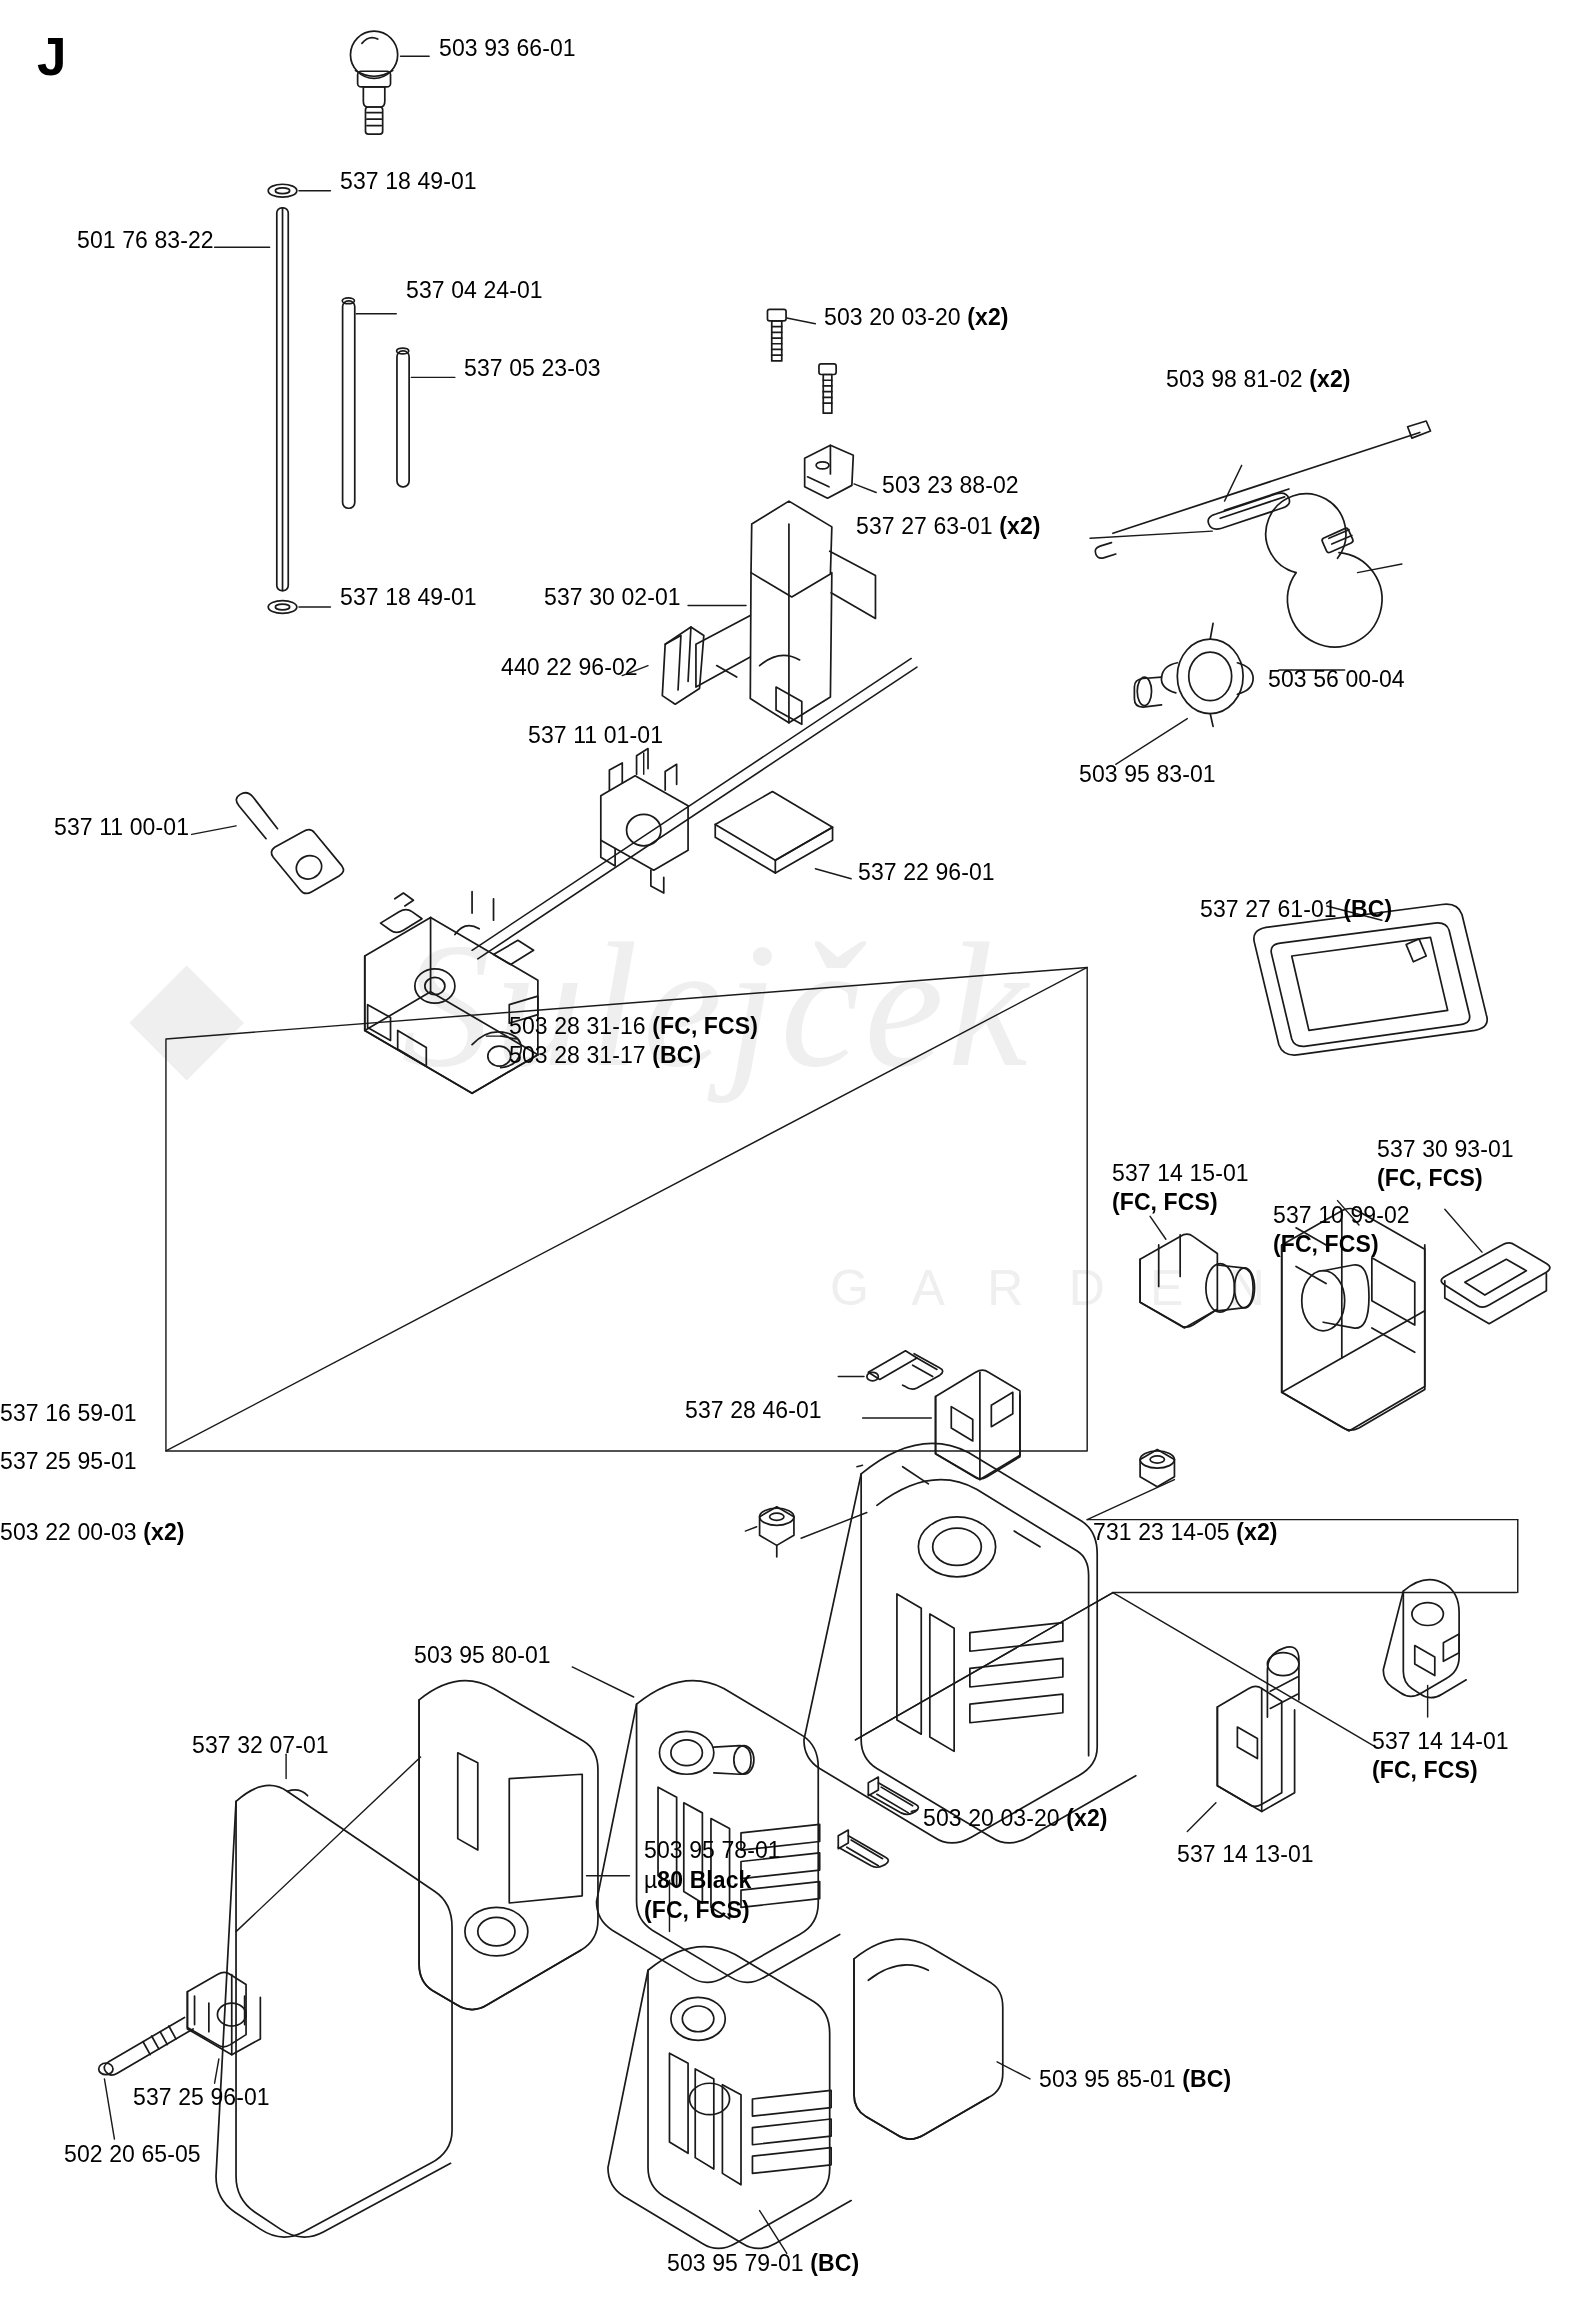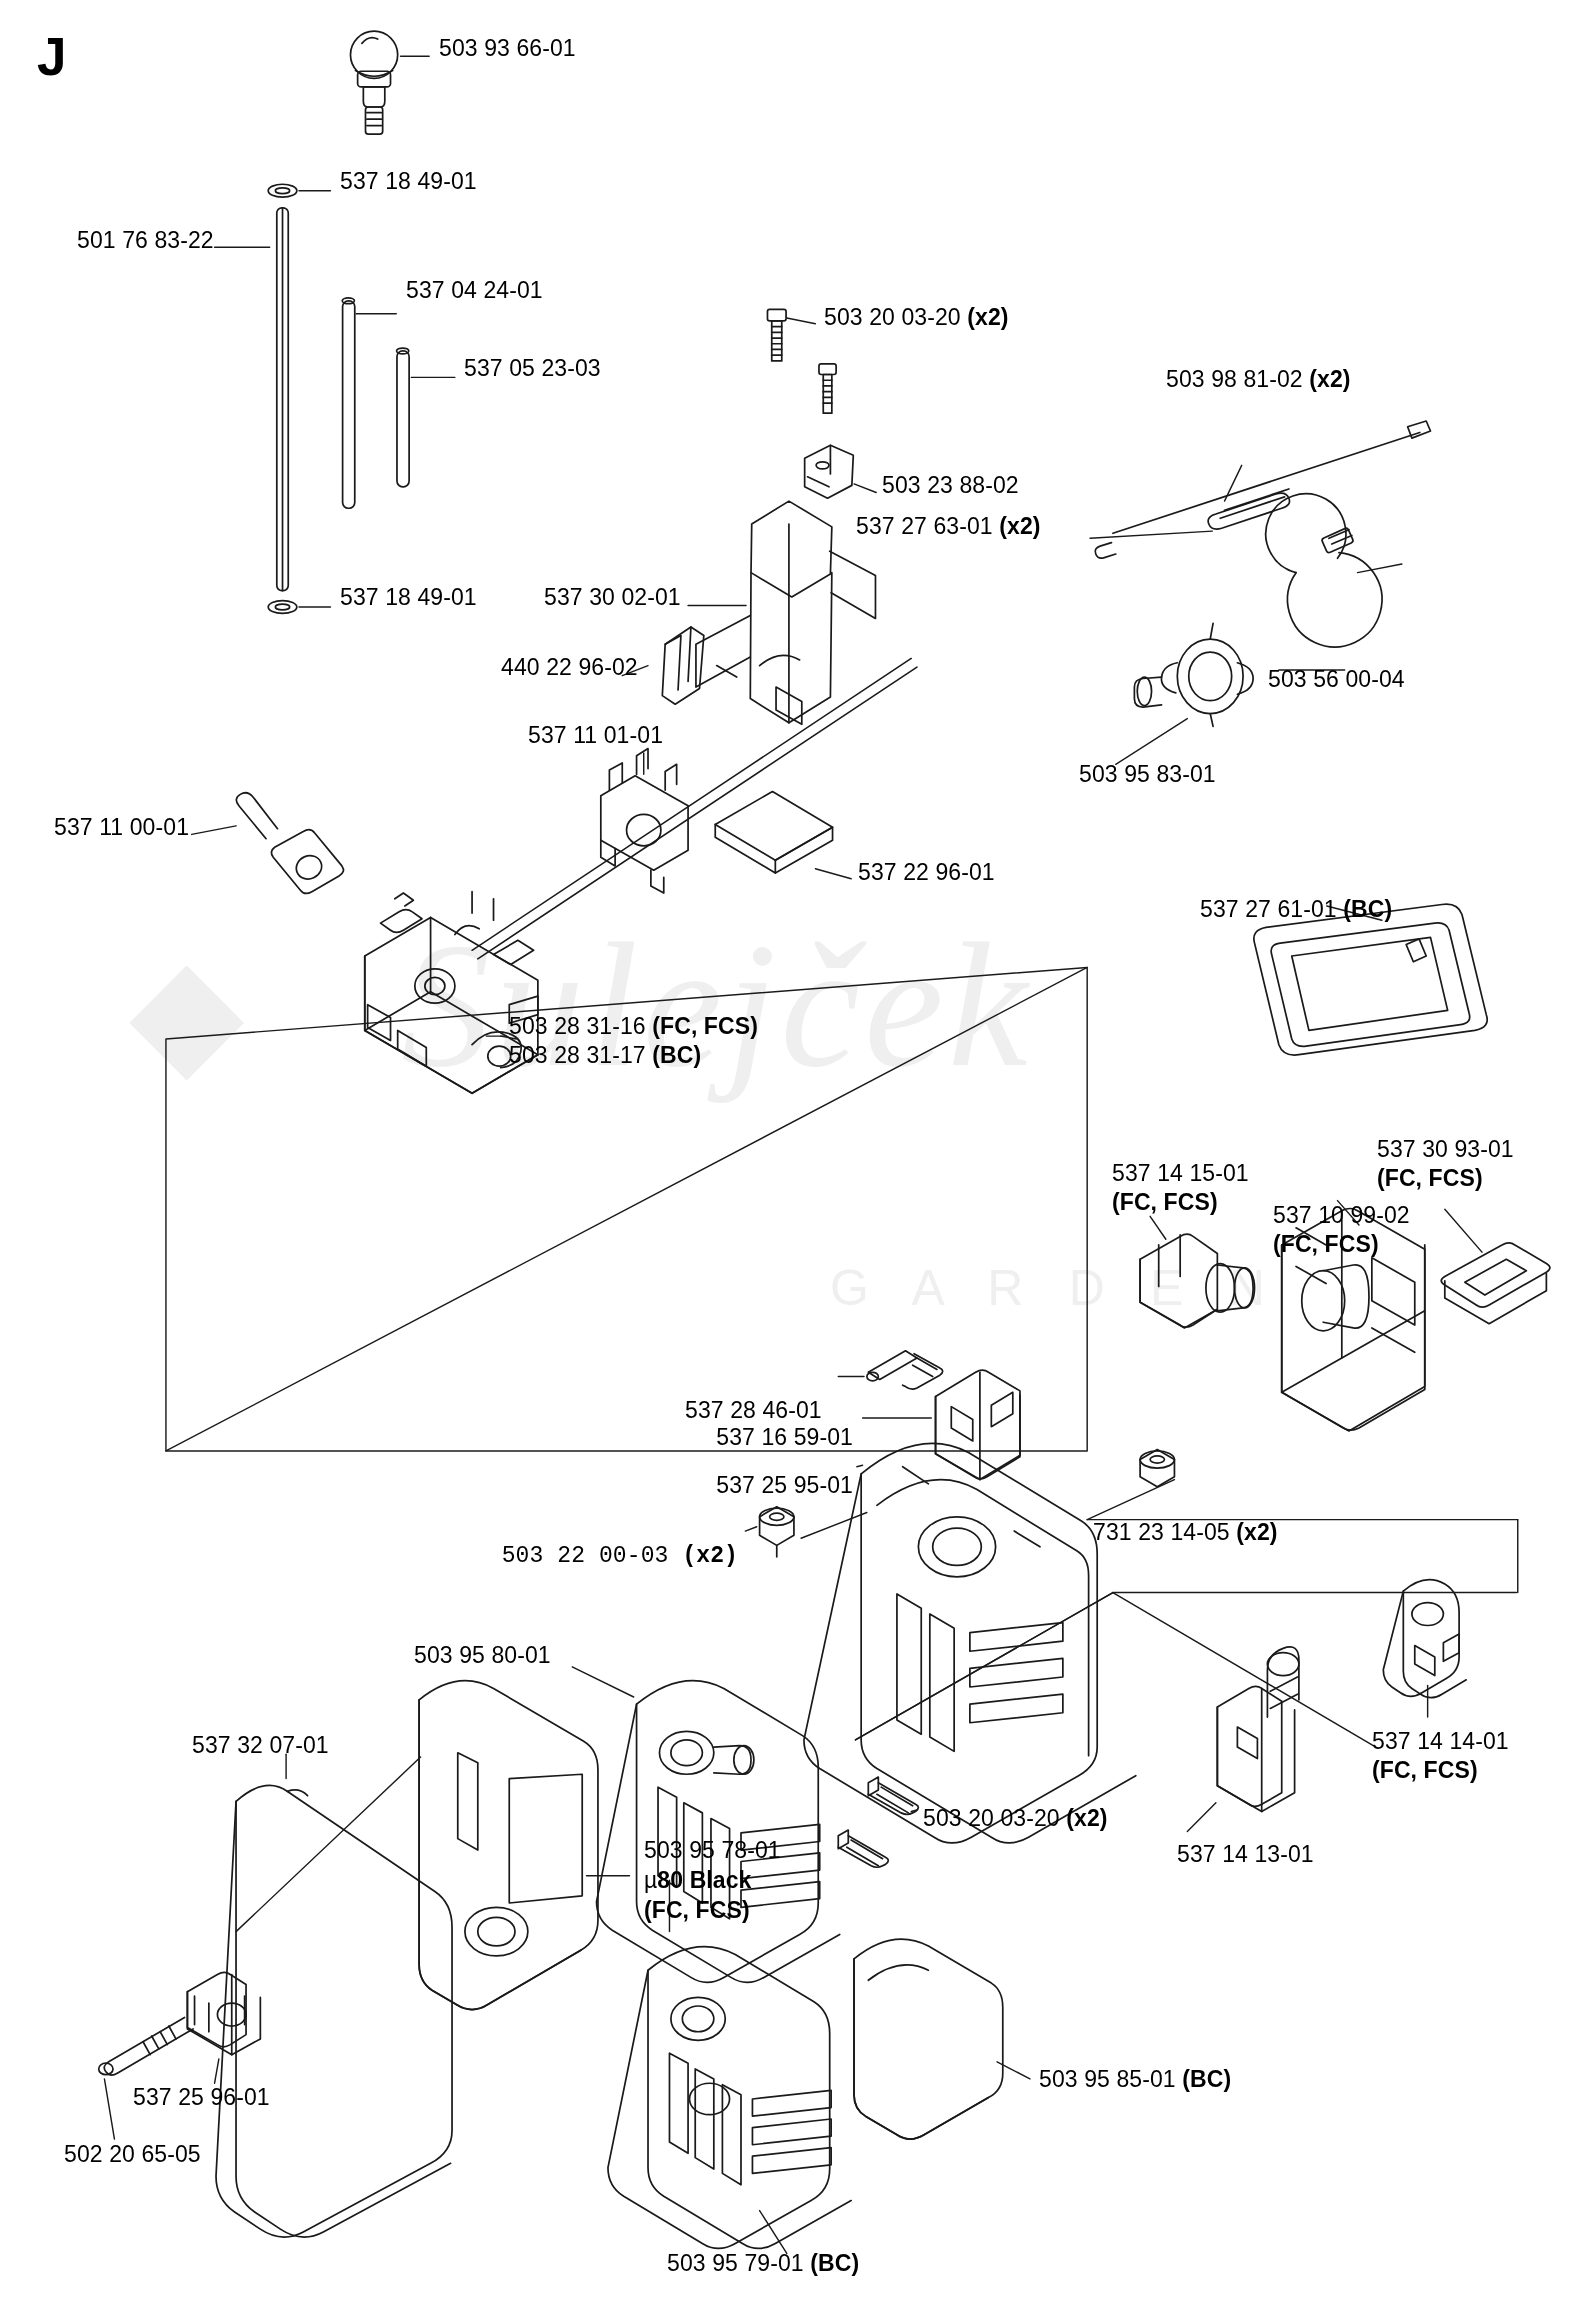--- a/index.html
+++ b/index.html
@@ -1,20 +1,20 @@
 <!DOCTYPE html>
 <html style="font-size:11.4px"><head>
 <meta charset="utf-8">
 <style>
   html,body{margin:0;padding:0;background:#ffffff;}
   body{width:1590px;height:2319px;position:relative;font-family:"Liberation Sans",sans-serif;overflow:hidden;}
   #sheet{position:absolute;left:0;top:0;width:1590px;height:2319px;}
   .lbl{position:absolute;font-size:23px;color:#000;white-space:nowrap;line-height:1.26;letter-spacing:0.1px;}
   .lbl b{font-weight:bold;}
-  .lbl.r{text-align:right;margin-top:24px;}
+  .lbl.r{}
   .section-letter{position:absolute;left:37px;top:26px;font-size:53px;font-weight:bold;font-family:"Liberation Sans",sans-serif;color:#000;}
   svg.art{position:absolute;left:0;top:0;width:1590px;height:2319px;}
   .wm{position:absolute;color:#efefef;font-family:"Liberation Serif",serif;font-style:italic;pointer-events:none;user-select:none;}
   .wm1{left:401px;top:901px;font-size:179px;letter-spacing:4.3px;}
   .wm2{left:830px;top:1259px;font-size:50px;letter-spacing:15.7px;font-style:normal;font-family:"Liberation Sans",sans-serif;}
   .wm3{left:129px;top:923px;font-size:150px;font-style:normal;font-family:"Liberation Sans",sans-serif;}
 </style>
 </head>
 <body>
 
@@ -417,21 +417,21 @@
       <div class="lbl" style="top: 1041px; left: 509px;">503 28 31-17 <b>(BC)</b></div>
       <div class="lbl" style="top: 1135px; left: 1377px;">537 30 93-01</div>
       <div class="lbl" style="top: 1164px; left: 1377px;"><b>(FC, FCS)</b></div>
       <div class="lbl" style="top: 1159px; left: 1112px;">537 14 15-01</div>
       <div class="lbl" style="top: 1188px; left: 1112px;"><b>(FC, FCS)</b></div>
       <div class="lbl" style="top: 1201px; left: 1273px;">537 10 99-02</div>
       <div class="lbl" style="top: 1230px; left: 1273px;"><b>(FC, FCS)</b></div>
       <div class="lbl" style="top: 1352px; left: 685px; margin-top: 44px;">537 28 46-01</div>
       <div class="lbl r" style="top: 1399px; left: 0px; width: 853px;">537 16 59-01</div>
       <div class="lbl r" style="top: 1447px; left: 0px; width: 853px;">537 25 95-01</div>
-      <div class="lbl r" style="top: 1518px; left: 0px; width: 738px; font-family: Liberation Mono, monospace;">503 22 00-03 <b>(x2)</b></div>
+      <div class="lbl r" style="top: 1518px; left: 0px; width: 738px;">503 22 00-03 <b>(x2)</b></div>
       <div class="lbl" style="top: 1518px; left: 1093px;">731 23 14-05 <b>(x2)</b></div>
       <div class="lbl" style="top: 1641px; left: 414px;">503 95 80-01</div>
       <div class="lbl" style="top: 1731px; left: 192px;">537 32 07-01</div>
       <div class="lbl" style="top: 1727px; left: 1372px;">537 14 14-01</div>
       <div class="lbl" style="top: 1756px; left: 1372px;"><b>(FC, FCS)</b></div>
       <div class="lbl" style="top: 1804px; left: 923px;">503 20 03-20 <b>(x2)</b></div>
       <div class="lbl" style="top: 1840px; left: 1177px;">537 14 13-01</div>
       <div class="lbl" style="top: 1836px; left: 644px;">503 95 78-01</div>
       <div class="lbl" style="top: 1866px; left: 644px;">µ<b>80 Black</b></div>
       <div class="lbl" style="top: 1896px; left: 644px;"><b>(FC, FCS)</b></div>

